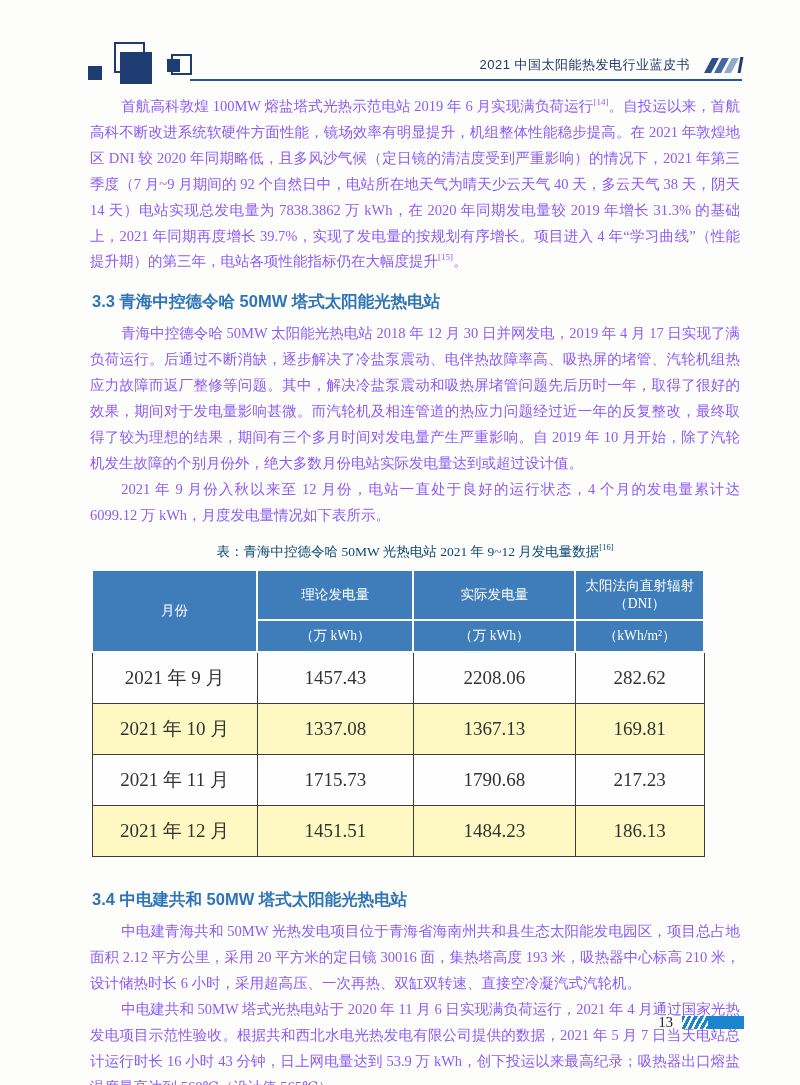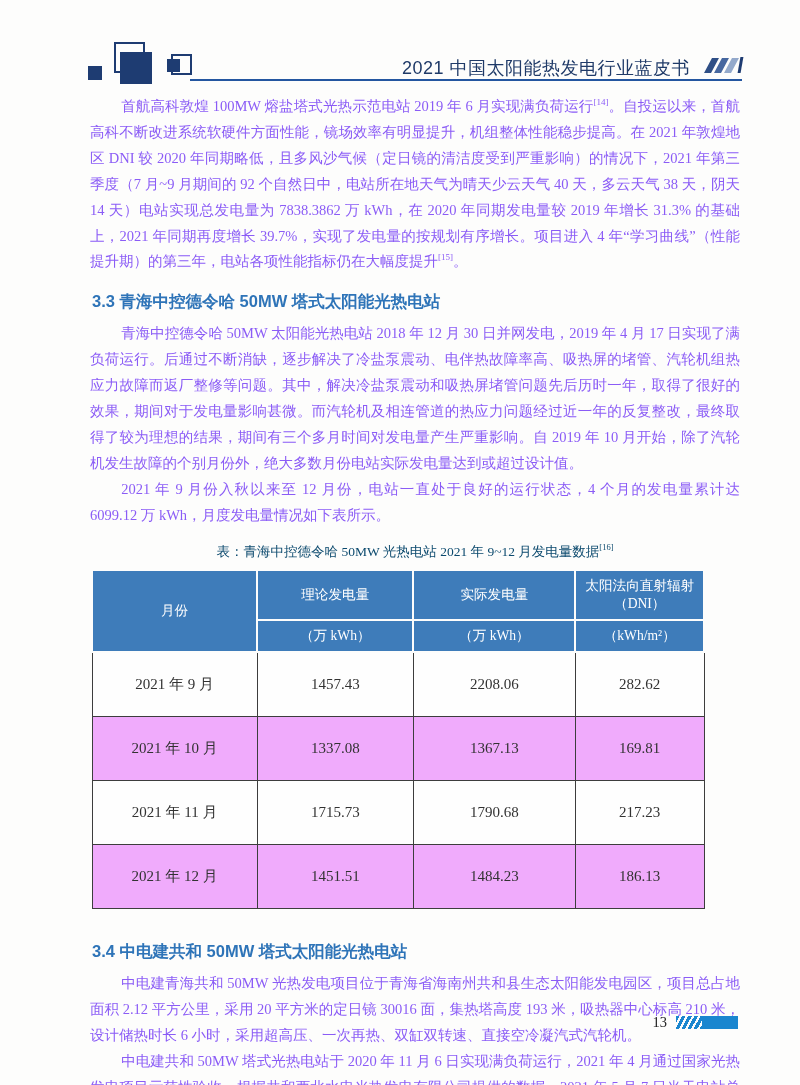--- a/index.html
+++ b/index.html
@@ -12,21 +12,21 @@
   .logo { position:absolute; left:86px; top:42px; width:120px; height:50px; }
   .logo .sq { position:absolute; background:#1e3c72; }
   .sq-outline-large { position:absolute; left:28px; top:0; width:27px; height:27px; border:2px solid #1e3c72; background:#fdfdfc; }
   .sq-filled-large  { left:34px; top:10px; width:32px; height:32px; }
   .sq-filled-small-left { left:2px; top:24px; width:14px; height:14px; }
   .sq-outline-small-right { position:absolute; left:85px; top:12px; width:17px; height:17px; border:2px solid #1e3c72; background:#fdfdfc; }
   .sq-filled-small-right { left:81px; top:17px; width:13px; height:13px; }
   .header-title {
     position:absolute; top:56px; right:110px;
     font-family:"Liberation Sans","DejaVu Sans",sans-serif;
-    font-size:18px; color:#1f3a68; letter-spacing:0.5px;
+    font-size:13px; color:#1f3a68; letter-spacing:0.5px;
   }
   .header-slashes { position:absolute; top:57px; right:58px; display:flex; align-items:center; }
   .header-slashes i { display:block; width:7px; height:15px; margin-left:3px; transform:skewX(-28deg); }
   .header-slashes .s1 { background:#2f4f86; }
   .header-slashes .s2 { background:#46679f; }
   .header-slashes .s3 { background:#93a9cb; }
   .header-slashes .sbar { width:3px; height:16px; background:#1e3c72; margin-left:4px; transform:skewX(-10deg); }
   .header-rule { position:absolute; left:190px; right:58px; top:79px; height:2px; background:#2456a0; }
   
   .content { position:absolute; top:94px; left:90px; width:650px; }
@@ -45,25 +45,25 @@
   table.gen-table col:nth-child(1){ width:27%; }
   table.gen-table col:nth-child(2){ width:25.5%; }
   table.gen-table col:nth-child(3){ width:26.5%; }
   table.gen-table col:nth-child(4){ width:21%; }
   table.gen-table thead th {
     background:#3e7cba; color:#ffffff; font-weight:normal;
     font-size:13.6px; padding:6px 2px; border:2px solid #fdfdfc; text-align:center;
   }
   table.gen-table tbody td {
     border:1px solid #3d3d3d; background:#fefefe;
-    font-size:15px; color:#323232; text-align:center; padding:22px 2px;
+    font-size:19px; color:#323232; text-align:center; padding:12px 2px;
   }
-  table.gen-table tbody tr.alt td { background:#f0abfc; }
+  table.gen-table tbody tr.alt td { background:#fef9c3; }
   
-  .footer { position:absolute; right:62px; bottom:54px; display:flex; align-items:center; }
+  .footer { position:absolute; right:56px; bottom:54px; display:flex; align-items:center; }
   .page-number { font-size:14.5px; color:#1c1c1c; margin-right:9px; }
   .footer-bar { position:relative; width:62px; height:13px; background:#1a86cf; }
   .footer-bar::before {
     content:""; position:absolute; left:0; top:0; bottom:0; width:26px;
     background:repeating-linear-gradient(118deg, rgba(0,0,0,0) 0 3.2px, #fdfdfc 3.2px 5.4px);
   }
 </style>
 </head>
 <body>
 

